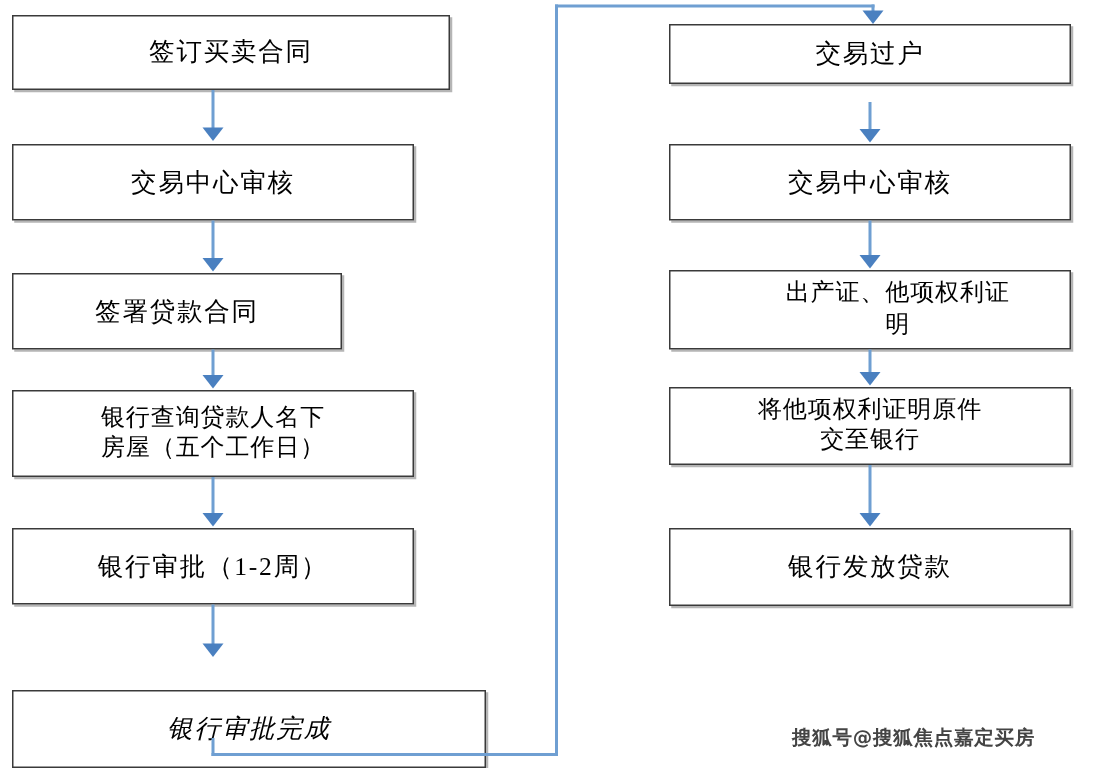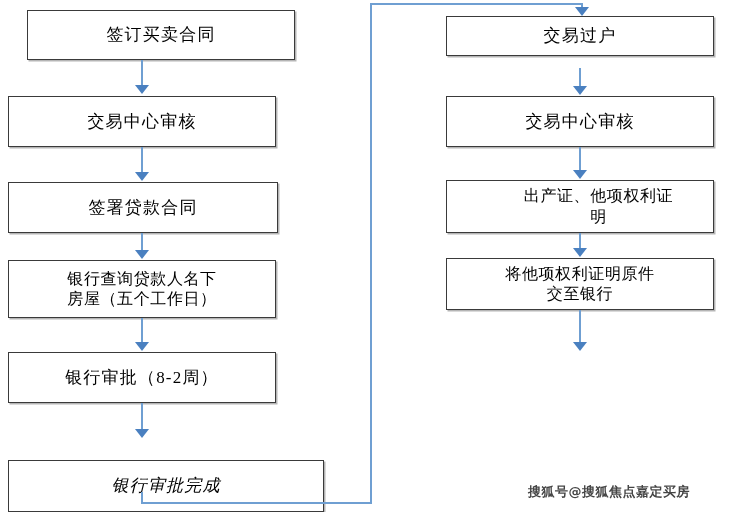--- a/index.html
+++ b/index.html
@@ -66,43 +66,44 @@
     white-space: nowrap;
     opacity: 0.88;
     text-shadow: 0.6px 0.6px 0 rgba(255,255,255,0.85);
   }
 </style>
 </head>
 <body>
 
 <div id="canvas">
 
-  <div class="node" style="left:8px; top:10px; width:268px; height:50px;margin-left:19px;">签订买卖合同</div>
+  <div class="node" style="left:8px; top:10px; width:292px; height:50px;">签订买卖合同</div>
 
   <div class="node" style="left:8px; top:96px; width:268px; height:51px;">交易中心审核</div>
 
-  <div class="node" style="left:8px; top:182px; width:270px; height:51px;font-family:Liberation Serif, serif;">签署贷款合同</div>
+  <div class="node" style="left:8px; top:182px; width:220px; height:51px;font-family:Liberation Serif, serif;">签署贷款合同</div>
 
   <div class="node two-line" style="left:8px; top:260px; width:268px; height:58px;">银行查询贷款人名下
 房屋（五个工作日）</div>
 
-  <div class="node" style="left:8px; top:352px; width:268px; height:51px;">银行审批（8-2周）</div>
+  <div class="node" style="left:8px; top:352px; width:268px; height:51px;">银行审批（1-2周）</div>
 
   <div class="node" style="left:8px; top:460px; width:316px; height:52px;font-style:italic;">银行审批完成</div>
 
   <div class="node" style="left:446px; top:16px; width:268px; height:40px;">交易过户</div>
 
   <div class="node" style="left:446px; top:96px; width:268px; height:51px;">交易中心审核</div>
 
   <div class="node two-line" style="left:446px; top:180px; width:268px; height:53px;padding-left:43px;">出产证、他项权利证
 明</div>
 
   <div class="node two-line" style="left:446px; top:258px; width:268px; height:52px;">将他项权利证明原件
 交至银行</div>
 
+  <div class="node" style="left:446px; top:352px; width:268px; height:52px;">银行发放贷款</div>
 
   <div class="vline" style="left:141px; top:60px; height:27px;"></div>
   <div class="arrowhead" style="left:135px; top:85px;"></div>
 
   <div class="vline" style="left:141px; top:147px; height:27px;"></div>
   <div class="arrowhead" style="left:135px; top:172px;"></div>
 
   <div class="vline" style="left:141px; top:233px; height:19px;"></div>
   <div class="arrowhead" style="left:135px; top:250px;"></div>
 

